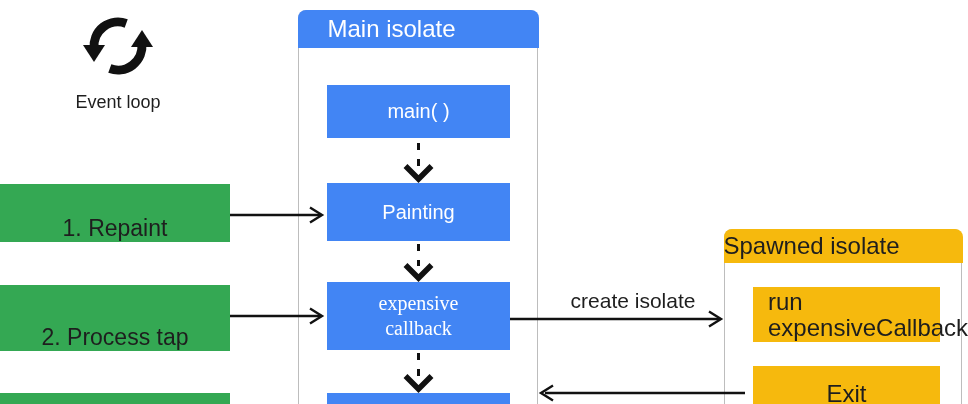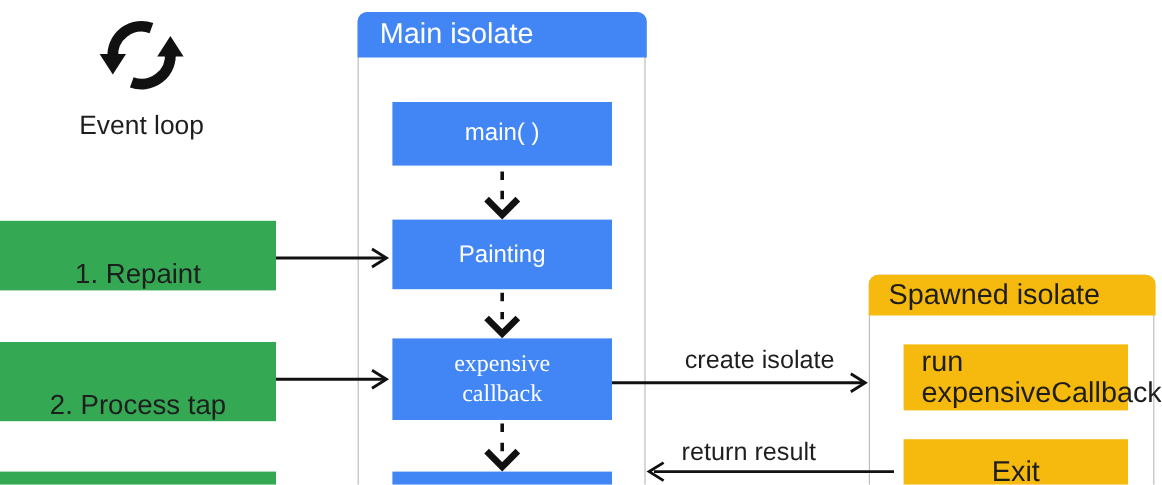--- a/index.html
+++ b/index.html
@@ -7,40 +7,40 @@
     position:relative;width:968px;height:404px;overflow:hidden;
     background:var(--background,#fff);
     font-family:"Liberation Sans", sans-serif;
     color:var(--text_dark,#1e1e1e);
   }
   .stage *{box-sizing:border-box;}
 
   
   .event-loop{position:absolute;left:44px;top:10px;width:148px;text-align:center;}
   .event-loop svg{display:block;margin:0 auto;}
-  .el-label{margin-top:10px;font-size:22px;color:var(--text_dark);}
+  .el-label{margin-top:10px;font-size:18px;color:var(--text_dark);}
 
   
   .gbox{
     position:absolute;left:0;width:230px;background:var(--green,#34A853);
     display:flex;align-items:flex-end;justify-content:center;
     font-size:23px;color:var(--text_dark);
   }
 
   
   .container{position:absolute;background:#fff;border:1.5px solid var(--panel_border,#bdbdbd);border-radius:8px;}
   .c-header{
     position:absolute;left:-1.5px;top:-1.5px;right:-1.5px;
     border-radius:8px 8px 0 0;
     font-size:24px;display:flex;align-items:center;
   }
   .main-c{left:298px;top:10px;width:240px;height:420px;}
-  .main-c .c-header{height:38px;background:var(--blue,#4285F4);color:var(--text_light,#fff);padding-left:19px;}
+  .main-c .c-header{height:38px;background:var(--blue,#4285F4);color:var(--text_light,#fff);padding-left:30px;}
   .spawn-c{left:724px;top:229px;width:238px;height:200px;}
-  .spawn-c .c-header{height:34px;background:var(--yellow,#F6B90D);color:var(--text_dark);padding-left:17px;}
+  .spawn-c .c-header{height:34px;background:var(--yellow,#F6B90D);color:var(--text_dark);}
 
   
   .bstep{
     position:absolute;left:327px;width:183px;background:var(--blue,#4285F4);
     display:flex;align-items:center;justify-content:center;
     color:var(--text_light,#fff);font-size:20px;text-align:center;
   }
   .bstep span{white-space:pre-line;line-height:25px;}
 
   
@@ -111,21 +111,20 @@
   </div>
   <div class="ystep left-text" style="top:287px;height:55px;">
     <span>run
 expensiveCallback</span>
   </div>
   <div class="ystep center-text" style="top:366px;height:56px;">
     <span>Exit</span>
   </div>
 
   <div class="arrow-label" style="left:540px;top:288px;width:186px;">create isolate</div>
-  <div class="arrow-label" style="left:540px;top:364px;width:168px;">return result</div>
 
   <svg class="overlay" width="968" height="404" viewBox="0 0 968 404" aria-hidden="true">
     <g stroke="#111" stroke-width="2.4" fill="none">
 
       <g>
         <line x1="230" y1="215" x2="320" y2="215"></line>
         <polyline points="310,207.5 322,215 310,222.5"></polyline>
       </g>
 
       <g>

